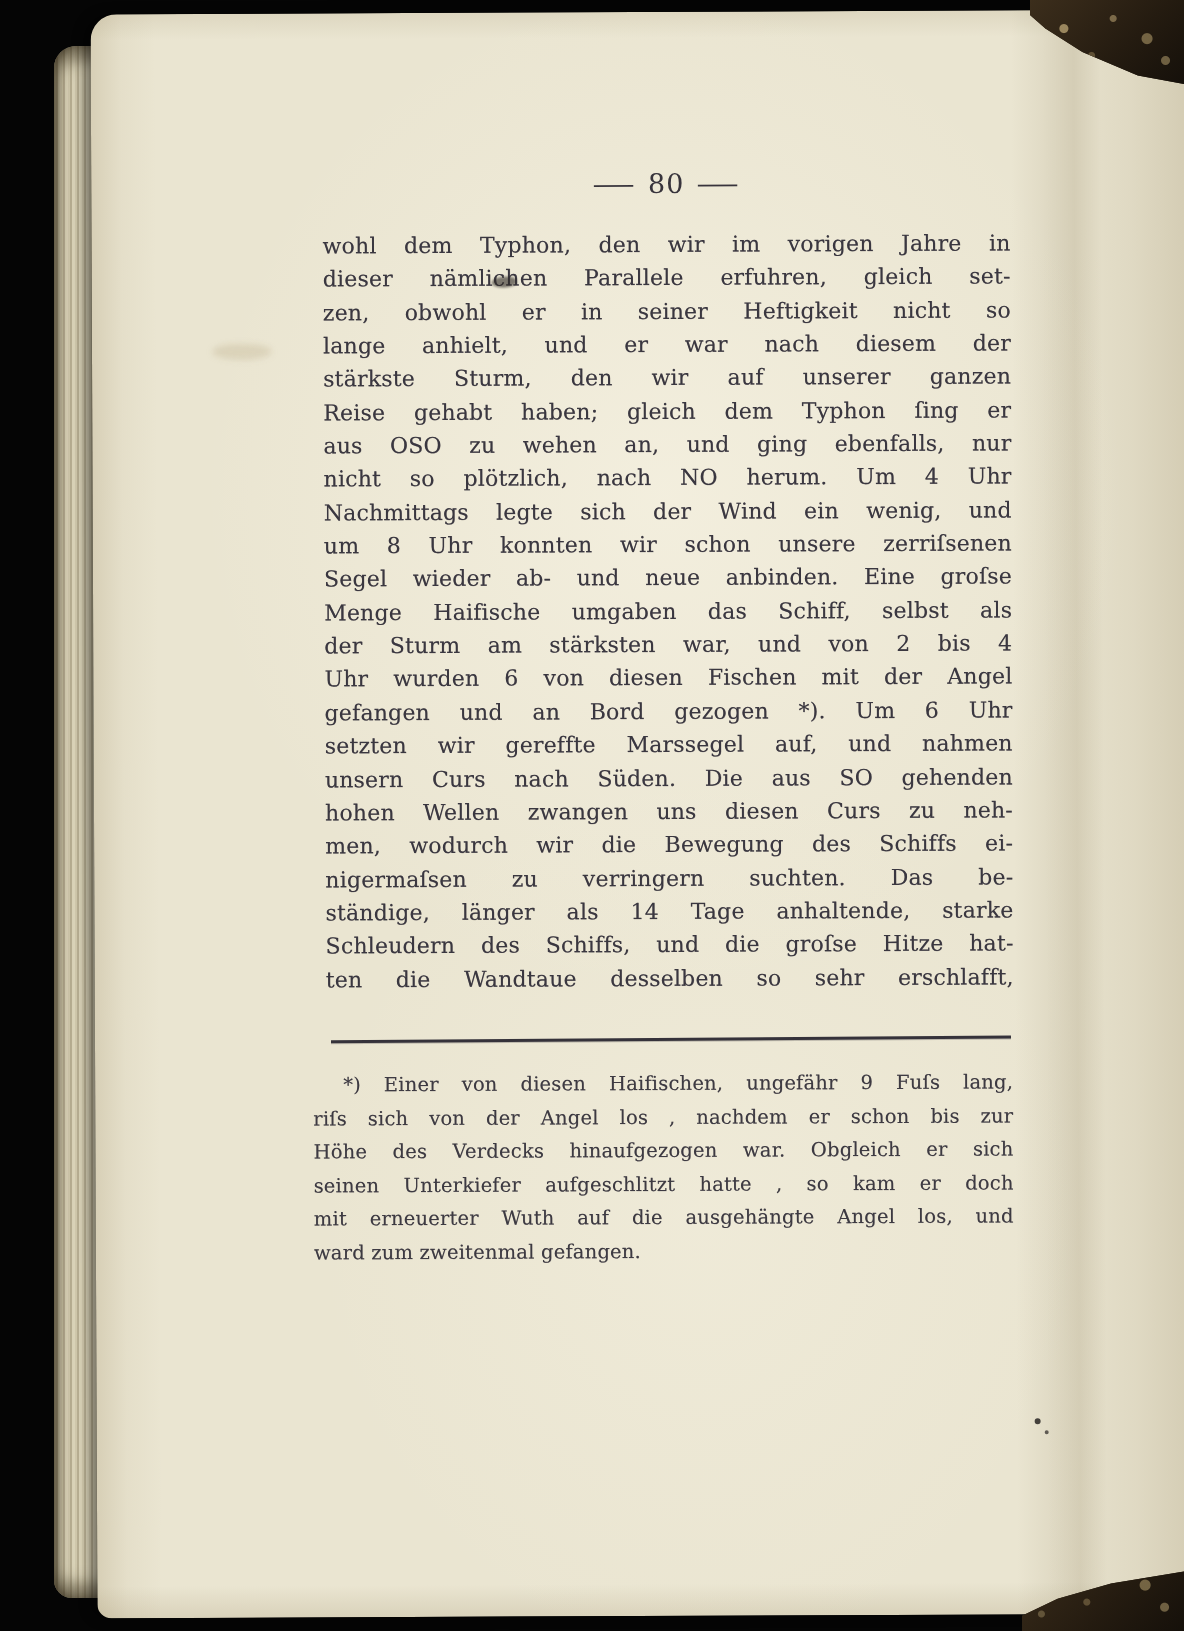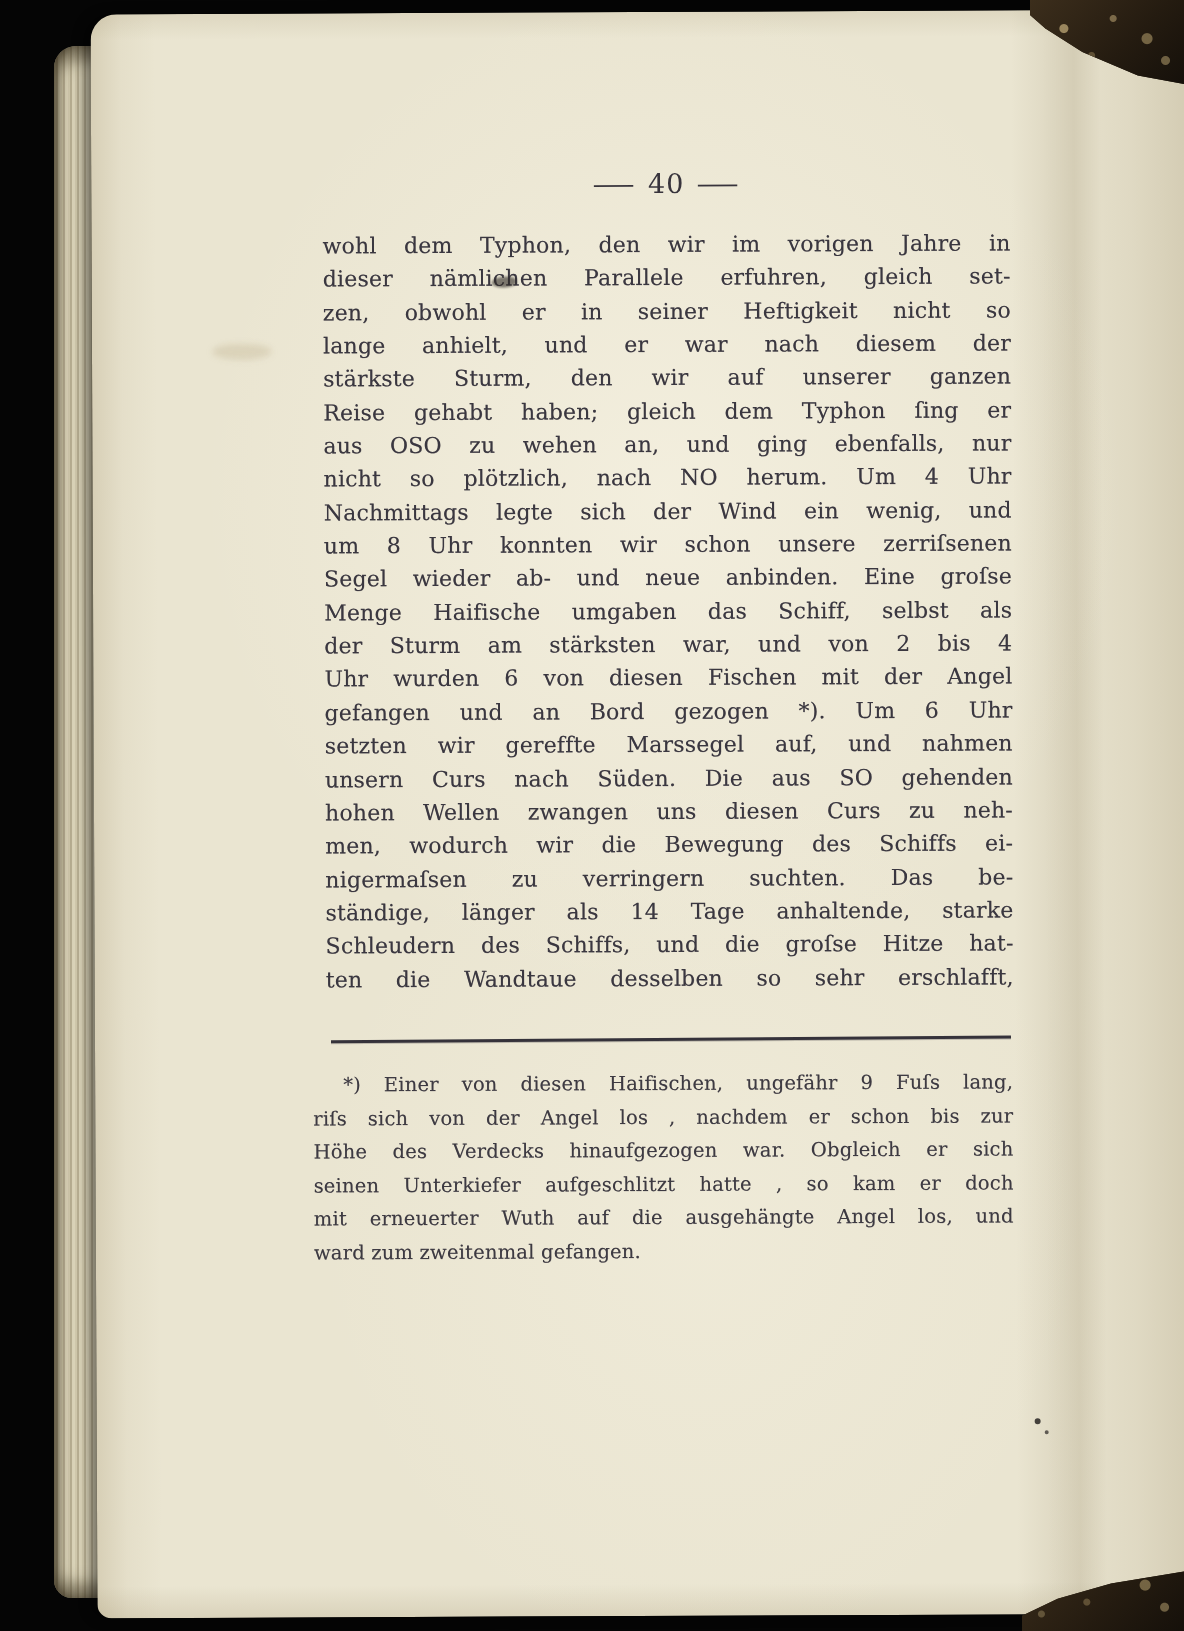--- a/index.html
+++ b/index.html
@@ -115,21 +115,21 @@
 </head>
 <body>
 
 <div class="page-edges"></div>
 
 <div class="page">
   <div class="page-curve"></div>
   <div class="stain"></div>
 
   <div class="header">
-    <span class="dash">—</span><span>40</span><span class="dash">—</span>
+    <span class="dash">—</span><span>80</span><span class="dash">—</span>
   </div>
 
   <div class="body-text">
     <div class="text-line">wohl dem Typhon, den wir im vorigen Jahre in</div>
       <div class="text-line">dieser nämlichen Parallele erfuhren, gleich set-</div>
       <div class="text-line">zen, obwohl er in seiner Heftigkeit nicht so</div>
       <div class="text-line">lange anhielt, und er war nach diesem der</div>
       <div class="text-line">stärkste Sturm, den wir auf unserer ganzen</div>
       <div class="text-line">Reise gehabt haben; gleich dem Typhon ſing er</div>
       <div class="text-line">aus OSO zu wehen an, und ging ebenfalls, nur</div>

